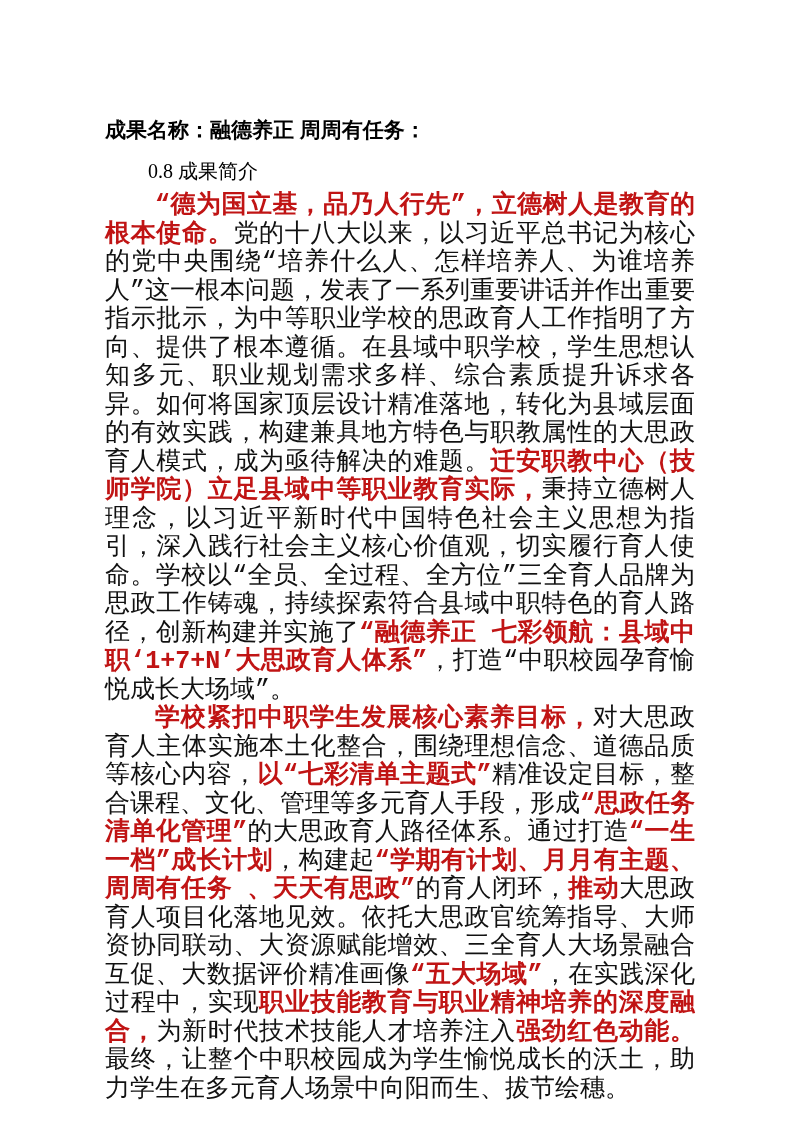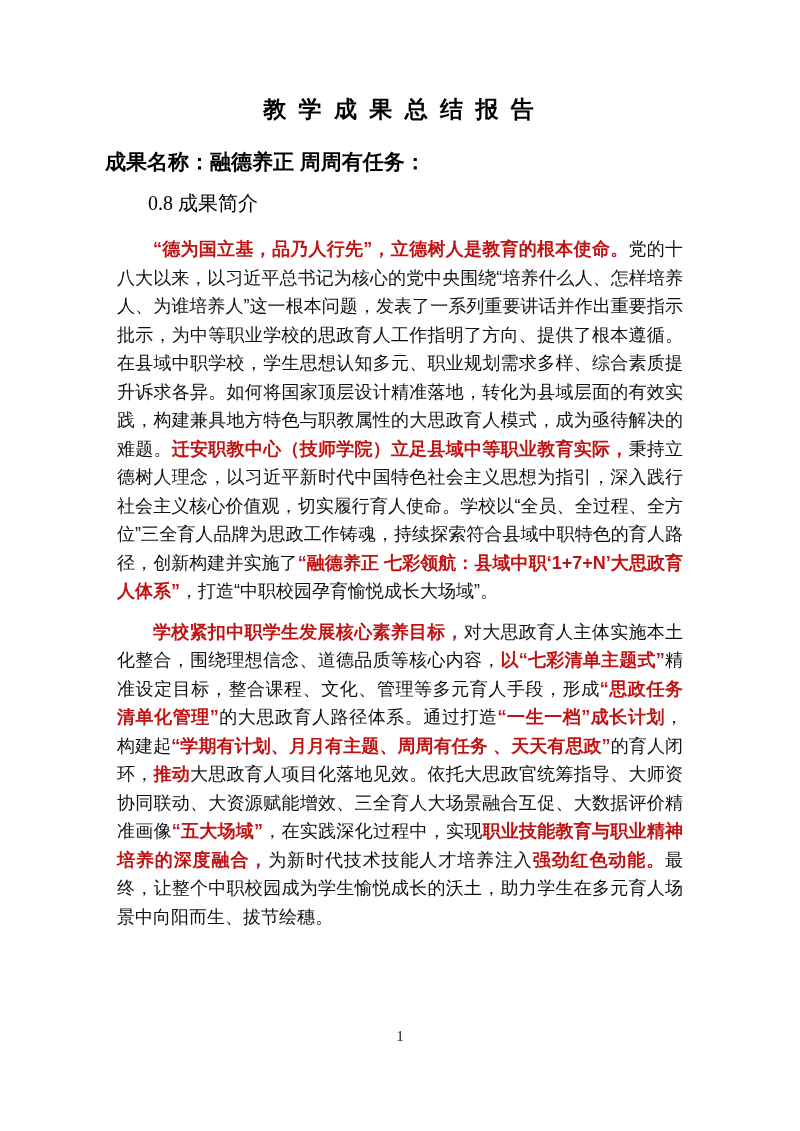--- a/index.html
+++ b/index.html
@@ -54,27 +54,27 @@
   .subsection-heading {
     margin: 0 0 0 43px;
     font-family: "Liberation Serif", serif;
     font-size: 20px;
     font-weight: 500;
     line-height: 40px;
     color: #000;
   }
   .body-block { margin-top: 1px; }
   .body-para {
-    margin: 12px;
-    font-size: 18px;
+    margin: 0;
+    font-size: 25px;
     line-height: 28.5px;
     text-align: justify;
     text-indent: 2em;
     color: var(--ink);
-    font-family: Liberation Sans, sans-serif;
+    font-family: Liberation Mono, monospace;
   }
   .seg-red {
     color: var(--red);
     font-weight: bold;
   }
   .seg-normal { color: var(--ink); }
   .page-number {
     position: absolute;
     left: 0;
     right: 0;
@@ -82,21 +82,20 @@
     text-align: center;
     font-size: 15px;
     color: #222;
     font-family: "Liberation Serif", serif;
   }
 </style>
 </head>
 <body>
 
 <div class="page">
-  <h1 class="doc-title">教 学 成 果 总 结 报 告</h1>
 
   <p class="achv-line1">成果名称：融德养正 周周有任务：</p>
 
 
 
   <h3 class="subsection-heading">0.8 成果简介</h3>
 
   <div class="body-block">
       <p class="body-para"><span class="seg-red">“德为国立基，品乃人行先”，立德树人是教育的根本使命。</span><span class="seg-normal">党的十八大以来，以习近平总书记为核心的党中央围绕“培养什么人、怎样培养人、为谁培养人”这一根本问题，发表了一系列重要讲话并作出重要指示批示，为中等职业学校的思政育人工作指明了方向、提供了根本遵循。在县域中职学校，学生思想认知多元、职业规划需求多样、综合素质提升诉求各异。如何将国家顶层设计精准落地，转化为县域层面的有效实践，构建兼具地方特色与职教属性的大思政育人模式，成为亟待解决的难题。</span><span class="seg-red">迁安职教中心（技师学院）立足县域中等职业教育实际，</span><span class="seg-normal">秉持立德树人理念，以习近平新时代中国特色社会主义思想为指引，深入践行社会主义核心价值观，切实履行育人使命。学校以“全员、全过程、全方位”三全育人品牌为思政工作铸魂，持续探索符合县域中职特色的育人路径，创新构建并实施了</span><span class="seg-red">“融德养正 七彩领航：县域中职‘1+7+N’大思政育人体系”</span><span class="seg-normal">，打造“中职校园孕育愉悦成长大场域”。</span></p>
       <p class="body-para"><span class="seg-red">学校紧扣中职学生发展核心素养目标，</span><span class="seg-normal">对大思政育人主体实施本土化整合，围绕理想信念、道德品质等核心内容，</span><span class="seg-red">以“七彩清单主题式”</span><span class="seg-normal">精准设定目标，整合课程、文化、管理等多元育人手段，形成</span><span class="seg-red">“思政任务清单化管理”</span><span class="seg-normal">的大思政育人路径体系。通过打造</span><span class="seg-red">“一生一档”成长计划</span><span class="seg-normal">，构建起</span><span class="seg-red">“学期有计划、月月有主题、周周有任务 、天天有思政”</span><span class="seg-normal">的育人闭环，</span><span class="seg-red">推动</span><span class="seg-normal">大思政育人项目化落地见效。依托大思政官统筹指导、大师资协同联动、大资源赋能增效、三全育人大场景融合互促、大数据评价精准画像</span><span class="seg-red">“五大场域”</span><span class="seg-normal">，在实践深化过程中，实现</span><span class="seg-red">职业技能教育与职业精神培养的深度融合，</span><span class="seg-normal">为新时代技术技能人才培养注入</span><span class="seg-red">强劲红色动能。</span><span class="seg-normal">最终，让整个中职校园成为学生愉悦成长的沃土，助力学生在多元育人场景中向阳而生、拔节绘穗。</span></p>

